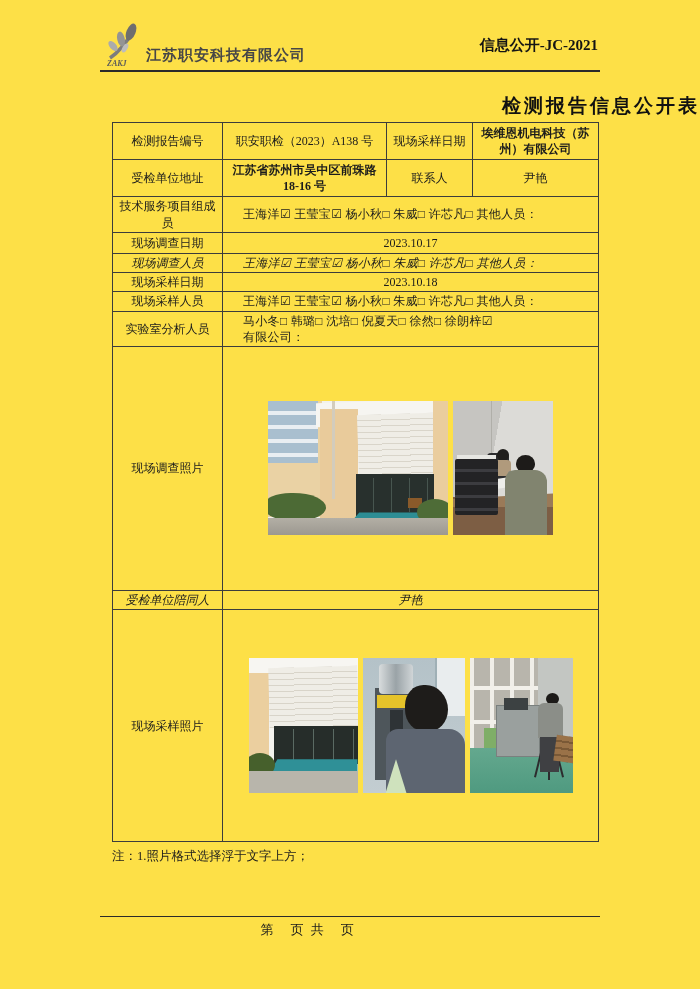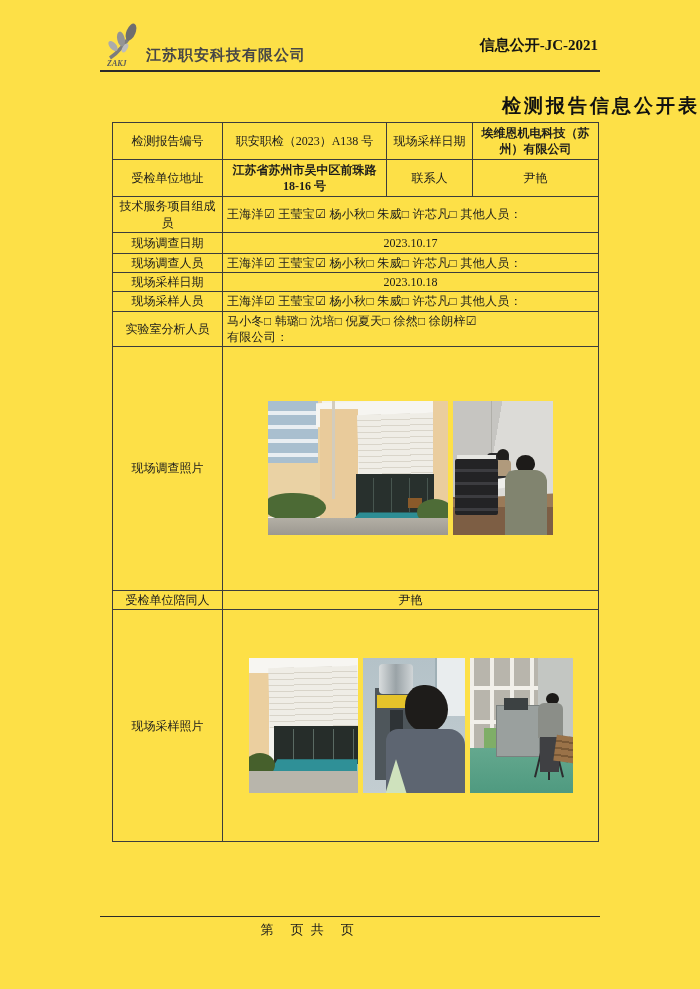--- a/index.html
+++ b/index.html
@@ -18,24 +18,24 @@
   .doccode { position:absolute; right:2px; bottom:15px; font-size:15px; font-weight:bold; color:#141414; }
 
   
   .title { position:absolute; top:93px; left:0; width:700px; text-align:right; font-size:19px; font-weight:bold; letter-spacing:3px; color:#111; }
 
   
   table.main { position:absolute; left:112px; top:122px; width:486px; border-collapse:collapse; table-layout:fixed; }
   td { border:1px solid #3c3c3c; font-size:12px; vertical-align:middle; padding:1px 4px; line-height:1.35; color:#1c1c1c; }
   .lbl { text-align:center; }
   .ctr { text-align:center; }
-  .chk { text-align:left; padding-left:4px; letter-spacing:0.3px; }
+  .chk { text-align:left; padding-left:20px; letter-spacing:0.3px; }
   .pre { white-space:pre-line;font-weight:bold; }
   .h37 { height:37px; } .h36 { height:36px; } .h21 { height:21px; }
-  .h18 { height:18px; } .h19 { height:19px;font-family:Liberation Serif, serif; } .h35 { height:35px; }
+  .h18 { height:18px;font-style:italic; } .h19 { height:19px;font-family:Liberation Serif, serif; } .h35 { height:35px; }
   .hsurvey { height:244px; } .hsample { height:232px; }
   td.photocell { padding:0; }
   .photorow { display:flex; align-items:center; justify-content:center; gap:5px; width:100%; height:100%; }
   .photo { position:relative; overflow:hidden; flex:none; }
 
   
   .note { position:absolute; left:112px; top:848px; font-size:12.5px; color:#1c1c1c; }
   .footer-line { position:absolute; left:100px; top:916px; width:500px; border-top:1.5px solid #2a2a2a; }
   .footer-text { position:absolute; top:921px; left:0; width:616px; text-align:center; font-size:13px; color:#1c1c1c; letter-spacing:2px; }
 
@@ -286,17 +286,18 @@
             <div class="abs pe-shirt"></div>
             <div class="abs pe-pants"></div>
             <div class="abs pe-pallet"></div>
           </div>
         </div>
       </td>
     </tr>
   </tbody>
     </table>
 
+  <div class="note">注：1.照片格式选择浮于文字上方；</div>
 
   <div class="footer-line"></div>
   <div class="footer-text">第　页 共　页</div>
 
 </div>
 
 </body></html>

